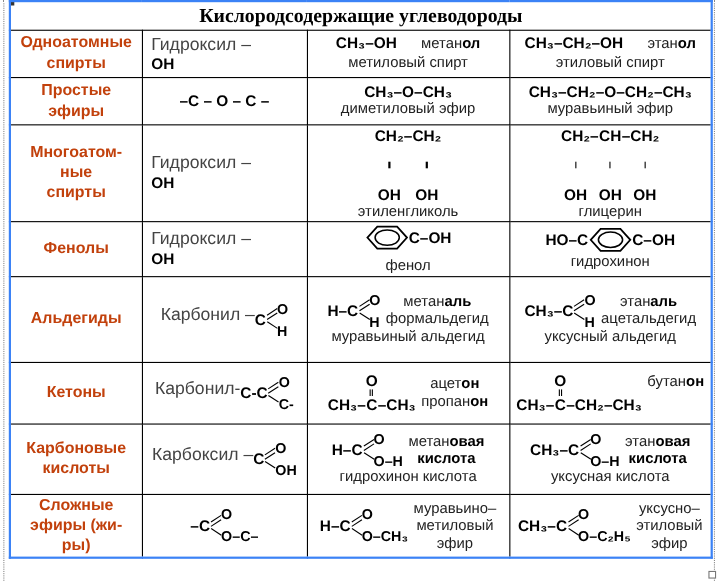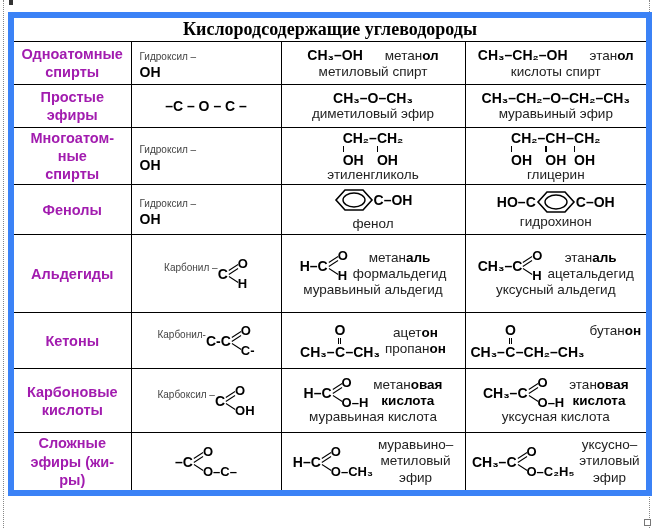--- a/index.html
+++ b/index.html
@@ -5,30 +5,30 @@
   *{box-sizing:border-box}
   html,body{margin:0;padding:0}
   body{width:654px;height:528px;position:relative;background:#fff;
        font-family:"Liberation Sans","DejaVu Sans",sans-serif;color:#222;overflow:hidden}
   .dotline{position:absolute;top:0;bottom:0;width:0;border-left:1px dotted #888}
   #dot-left{left:3px}
   #dot-right{left:649px}
   #corner-mark{position:absolute;left:9px;top:0;width:4px;height:5px;background:#333}
   #resize-handle{position:absolute;left:644px;top:519px;width:7px;height:7px;border:1px solid #777;background:#fff}
 
-  table{position:absolute;left:8px;top:12px;width:638px;border-collapse:collapse;
-        border:6px solid #3b82f6;table-layout:fixed}
+  table{position:absolute;left:8px;top:0;width:638px;border-collapse:collapse;
+        border:2px solid #3b82f6;table-layout:fixed}
   td{border:1px solid #000;text-align:center;vertical-align:middle;padding:1px 2px}
 
   .title-cell{font-family:"Liberation Serif","DejaVu Serif",serif;font-weight:bold;
               font-size:18px;color:#000;height:26px}
   .hdr{font-weight:bold;font-size:14.5px;white-space:pre-line;color:#111;line-height:1.3}
-  .cls{font-weight:bold;font-size:14.5px;white-space:pre-line;color:#a21caf;line-height:1.25}
+  .cls{font-weight:bold;font-size:14.5px;white-space:pre-line;color:#c2410c;line-height:1.25}
   .fg-left{text-align:left;padding-left:8px}
-  .glabel{color:#444;font-size:10px}
+  .glabel{color:#444;font-size:16px}
   .f{font-weight:bold;color:#000;font-size:14px}
   .name{font-size:13.5px;color:#222;line-height:1.2}
   .ml{margin-left:22px}
   b{color:#000}
 
   .hflex{display:flex;justify-content:center;align-items:center;gap:5px}
   .hflex.top{align-items:flex-start}
   .nblock{display:flex;flex-direction:column;line-height:1.2}
 
   
@@ -45,21 +45,21 @@
   .bd{position:relative;width:9px;height:12px;flex:none}
   .bd::before{content:"";position:absolute;left:-1px;top:5px;width:11px;height:1.3px;background:#000;transform:rotate(33deg)}
 
   
   .krow{display:inline-flex;align-items:flex-end;font-weight:bold;color:#000;font-size:14px;line-height:1}
   .kc{display:inline-flex;flex-direction:column;align-items:center}
   .vdb{width:3px;height:6px;border-left:1.4px solid #000;border-right:1.4px solid #000;margin:1px 0}
 
   
   .gw{display:inline-flex;align-items:flex-start;font-weight:bold;color:#000;font-size:14px;line-height:1}
-  .gc{display:inline-flex;flex-direction:column;align-items:flex-start;gap:1px}
+  .gc{display:inline-flex;flex-direction:column;align-items:center;gap:17px}
   .vb{width:1.4px;height:6px;background:#000;display:block}
 
   .benz{display:inline-flex;align-items:center;justify-content:flex-end;font-weight:bold;color:#000;font-size:14px}
   .benz svg{flex:none}
 </style>
 </head>
 <body>
 
 <div class="dotline" id="dot-left"></div>
 <div class="dotline" id="dot-right"></div>
@@ -86,21 +86,21 @@
     <td class="fg-left">
       <div><span class="glabel">Гидроксил –</span></div>
       <div class="f">OH</div>
     </td>
     <td>
       <div><span class="f">CH₃–OH</span><span class="name ml"><span>метан</span><b>ол</b></span></div>
       <div class="name">метиловый спирт</div>
     </td>
     <td>
       <div><span class="f">CH₃–CH₂–OH</span><span class="name ml"><span>этан</span><b>ол</b></span></div>
-      <div class="name">кислоты спирт</div>
+      <div class="name">этиловый спирт</div>
     </td>
   </tr>
 
   <tr style="height:43px">
     <td class="cls">Простые
 эфиры</td>
     <td><span class="f">–C – O – C –</span></td>
     <td>
       <div class="f">CH₃–O–CH₃</div>
       <div class="name">диметиловый эфир</div>
@@ -341,21 +341,21 @@
                   <i class="bd"></i>
                   <b>O–H</b>
                 </span>
               </span>
         </span>
         <span class="nblock">
           <span class="name"><span>метан</span><b>овая</b></span>
           <span class="name"><b>кислота</b></span>
         </span>
       </div>
-      <div class="name">муравьиная кислота</div>
+      <div class="name">гидрохинон кислота</div>
     </td>
     <td>
       <div class="hflex">
         <span class="cg">
               <span>CH₃–C</span>
           <span class="stk">
                 <span class="st">
                   <i class="bu"></i>
                   <b>O</b>
                 </span>

